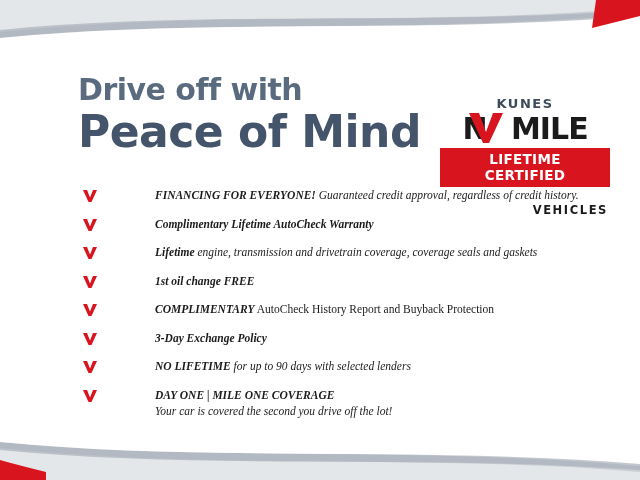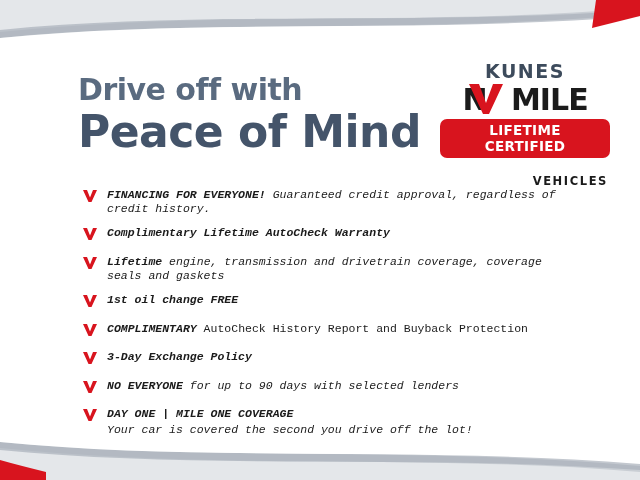--- a/index.html
+++ b/index.html
@@ -77,26 +77,27 @@
   
   .badge {
     position: absolute;
     right: 30px;
     top: 22px;
     width: 170px;
     text-align: center;
   }
   .badge .kunes {
     font-family: "DejaVu Sans", sans-serif;
-    font-size: 19px;
+    font-size: 13px;
     font-weight: bold;
     color: #3d4b5c;
     letter-spacing: 1.5px;
     text-align: center;
     margin-bottom: 1px;
+    margin-top: 36px;
   }
   .badge .nofear {
     position: relative;
     height: 34px;
     display: flex;
     align-items: center;
     justify-content: center;
   }
   .badge .nofear .word {
     font-family: "DejaVu Sans", sans-serif;
@@ -113,21 +114,20 @@
   }
   .badge .certbar {
     background: #d8141e;
     color: #ffffff;
     font-family: "DejaVu Sans", sans-serif;
     font-size: 13.5px;
     font-weight: bold;
     letter-spacing: 0.3px;
     padding: 3px 20px 4px;
     margin-top: 2px;
-    border-radius: 7px;
   }
   .badge .vehicles {
     font-family: "DejaVu Sans", sans-serif;
     font-size: 11.5px;
     font-weight: bold;
     color: #1b1b1b;
     letter-spacing: 1.6px;
     text-align: right;
     margin-top: 16px;
     padding-right: 2px;
@@ -145,25 +145,26 @@
     align-items: flex-start;
     margin-bottom: 9.5px;
   }
   .item .check {
     flex: 0 0 auto;
     width: 18px;
     margin-right: 7px;
     padding-top: 1px;
   }
   .item .text {
-    font-family: Liberation Mono, monospace;
+    font-family: Liberation Serif, serif;
     font-size: 11.5px;
     color: #1b1b1b;
     line-height: 1.25;
     font-style: italic;
+    margin-left: 48px;
   }
   .item .text .b {
     font-weight: bold;
     font-style: italic;
   }
   .item .text .r {
     font-weight: normal;
     font-style: normal;
   }
   .item .text .sub {
@@ -271,21 +272,21 @@
         </span>
         <span class="text"><span class="b">3-Day Exchange Policy</span><span></span></span>
       </div>
 
       <div class="item">
         <span class="check">
           <svg width="16" height="14" viewBox="0 0 16 14">
               <path d="M1,1 L5,1 L8,8.5 L11,1 L15,1 L9.5,13 L6.5,13 Z" fill="#d8141e"></path>
             </svg>
         </span>
-        <span class="text"><span class="b">NO EVERYONE</span><span> for up to 90 days with selected lenders</span></span>
+        <span class="text"><span class="b">NO LIFETIME</span><span> for up to 90 days with selected lenders</span></span>
       </div>
 
       <div class="item">
         <span class="check">
           <svg width="16" height="14" viewBox="0 0 16 14">
               <path d="M1,1 L5,1 L8,8.5 L11,1 L15,1 L9.5,13 L6.5,13 Z" fill="#d8141e"></path>
             </svg>
         </span>
         <span class="text"><span class="b">DAY ONE  |  MILE ONE COVERAGE</span><span class="sub">Your car is covered the second you drive off the lot!</span></span>
       </div>

